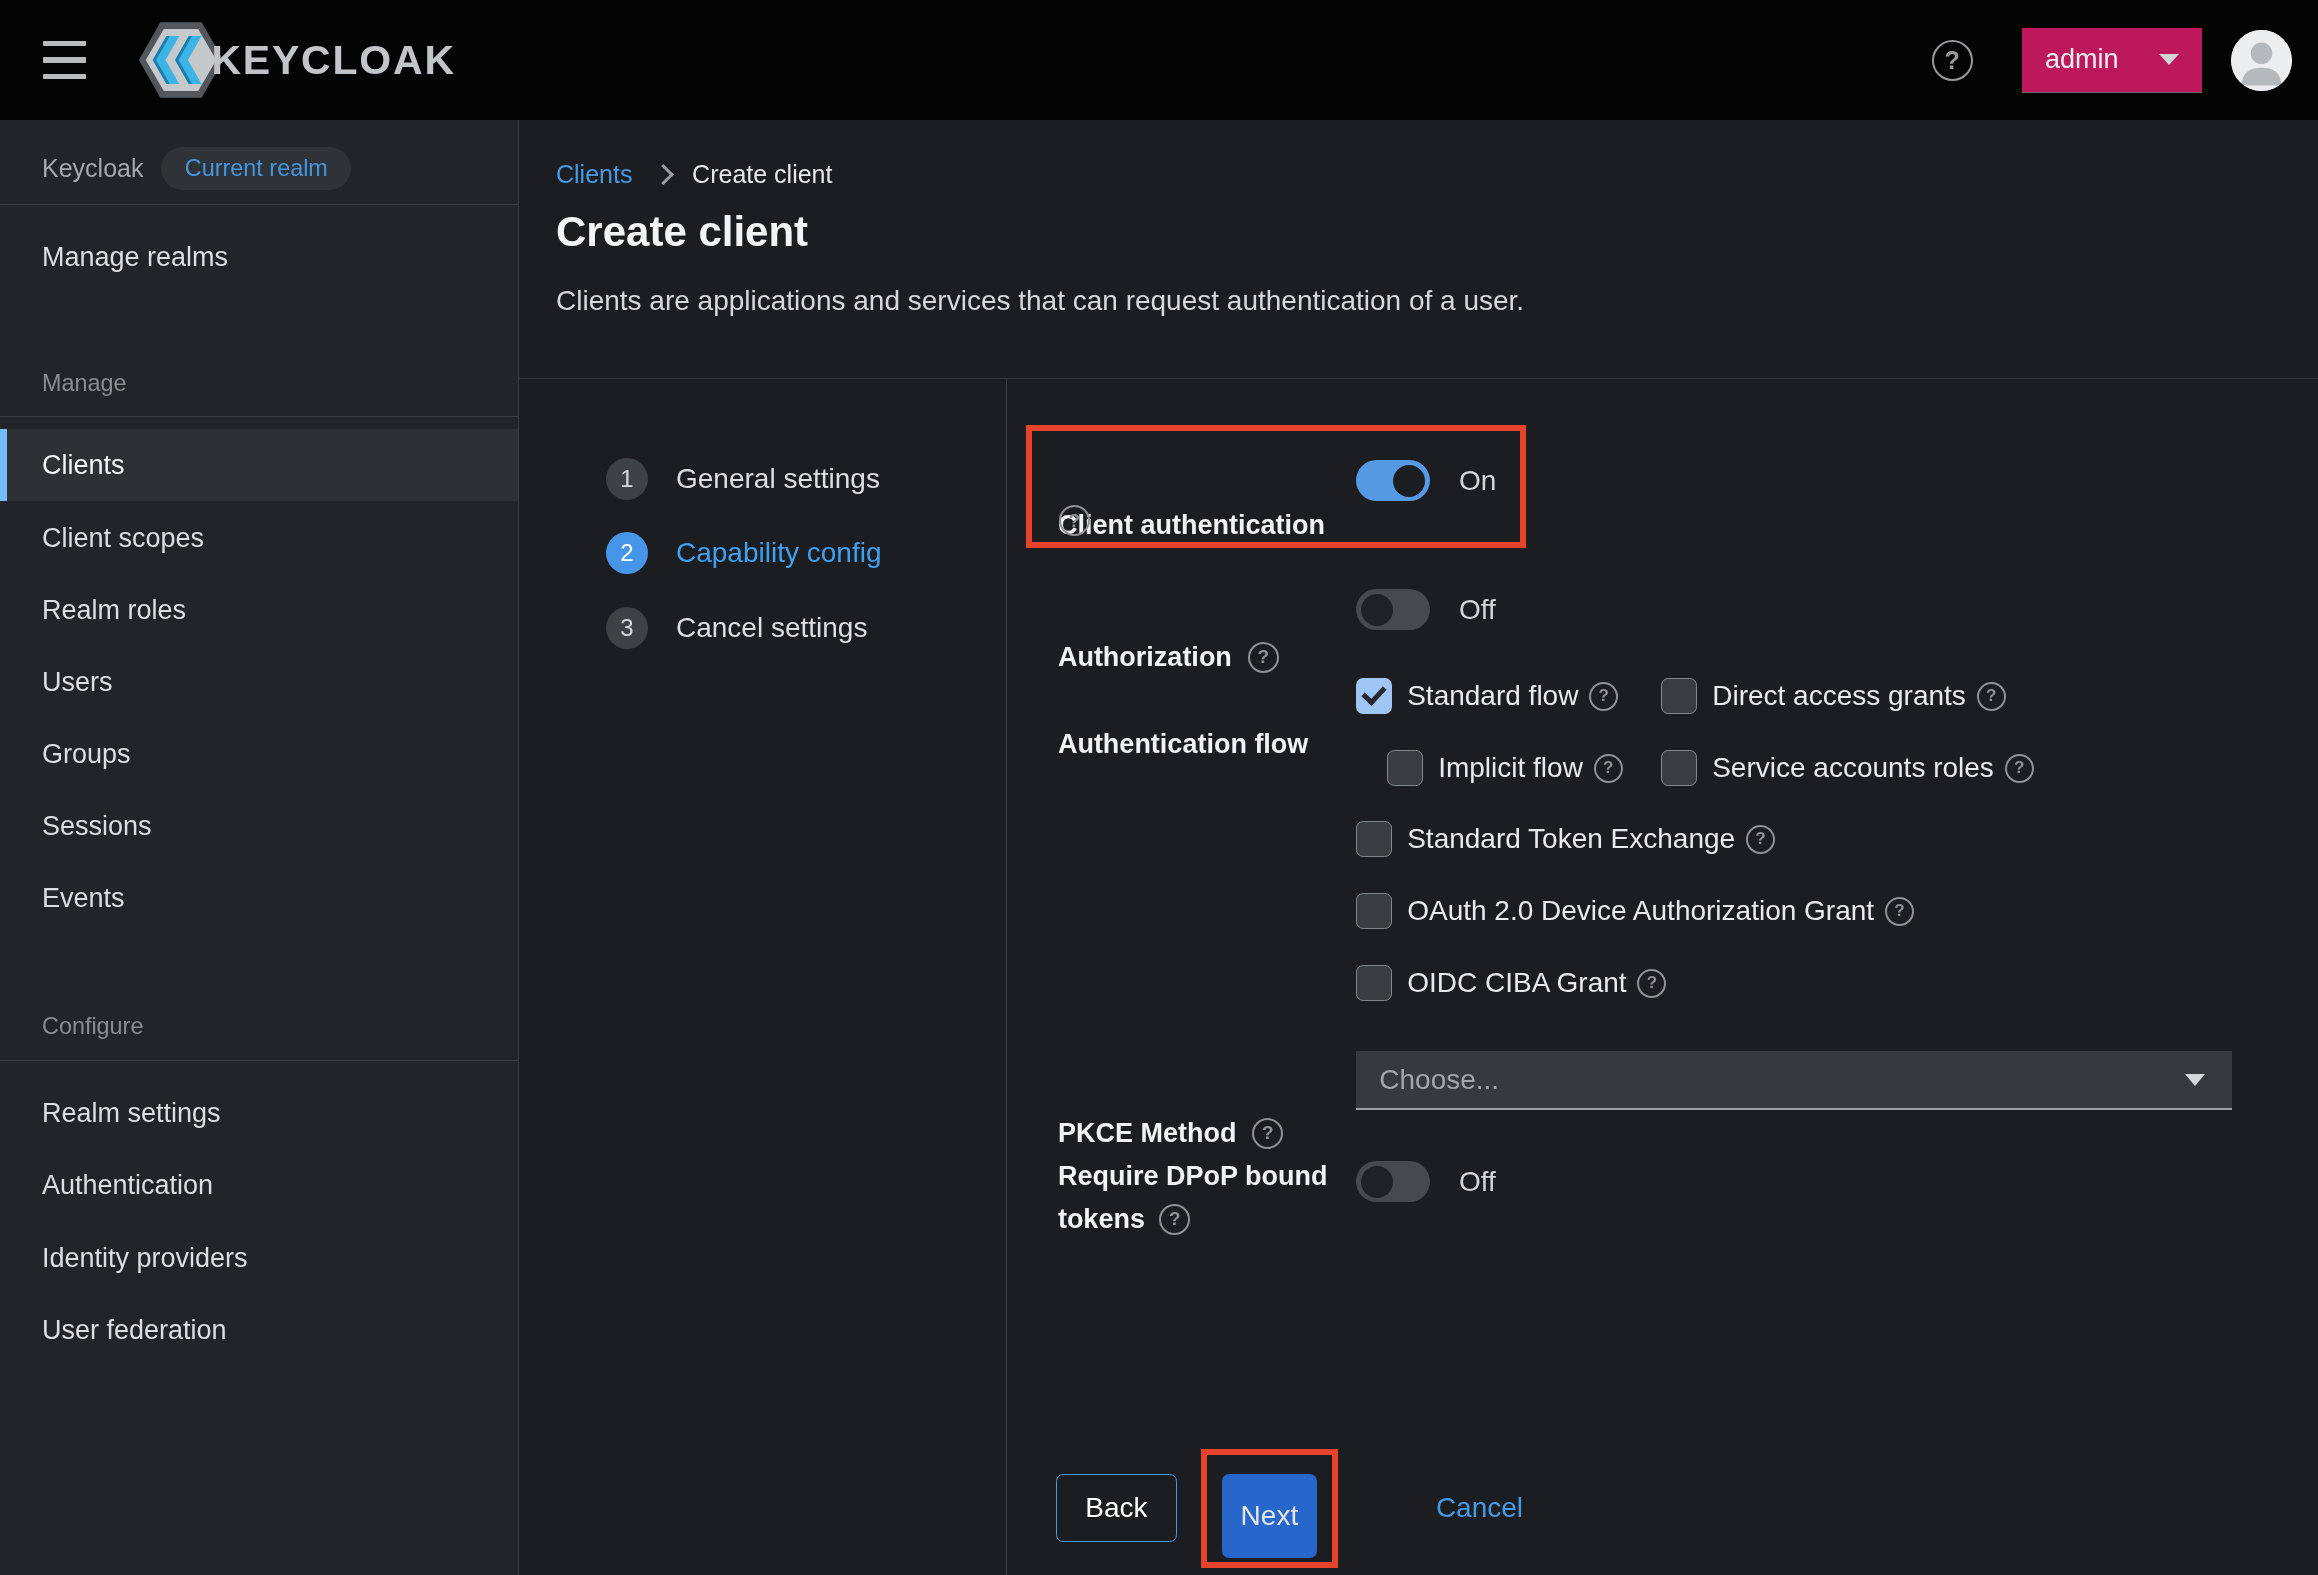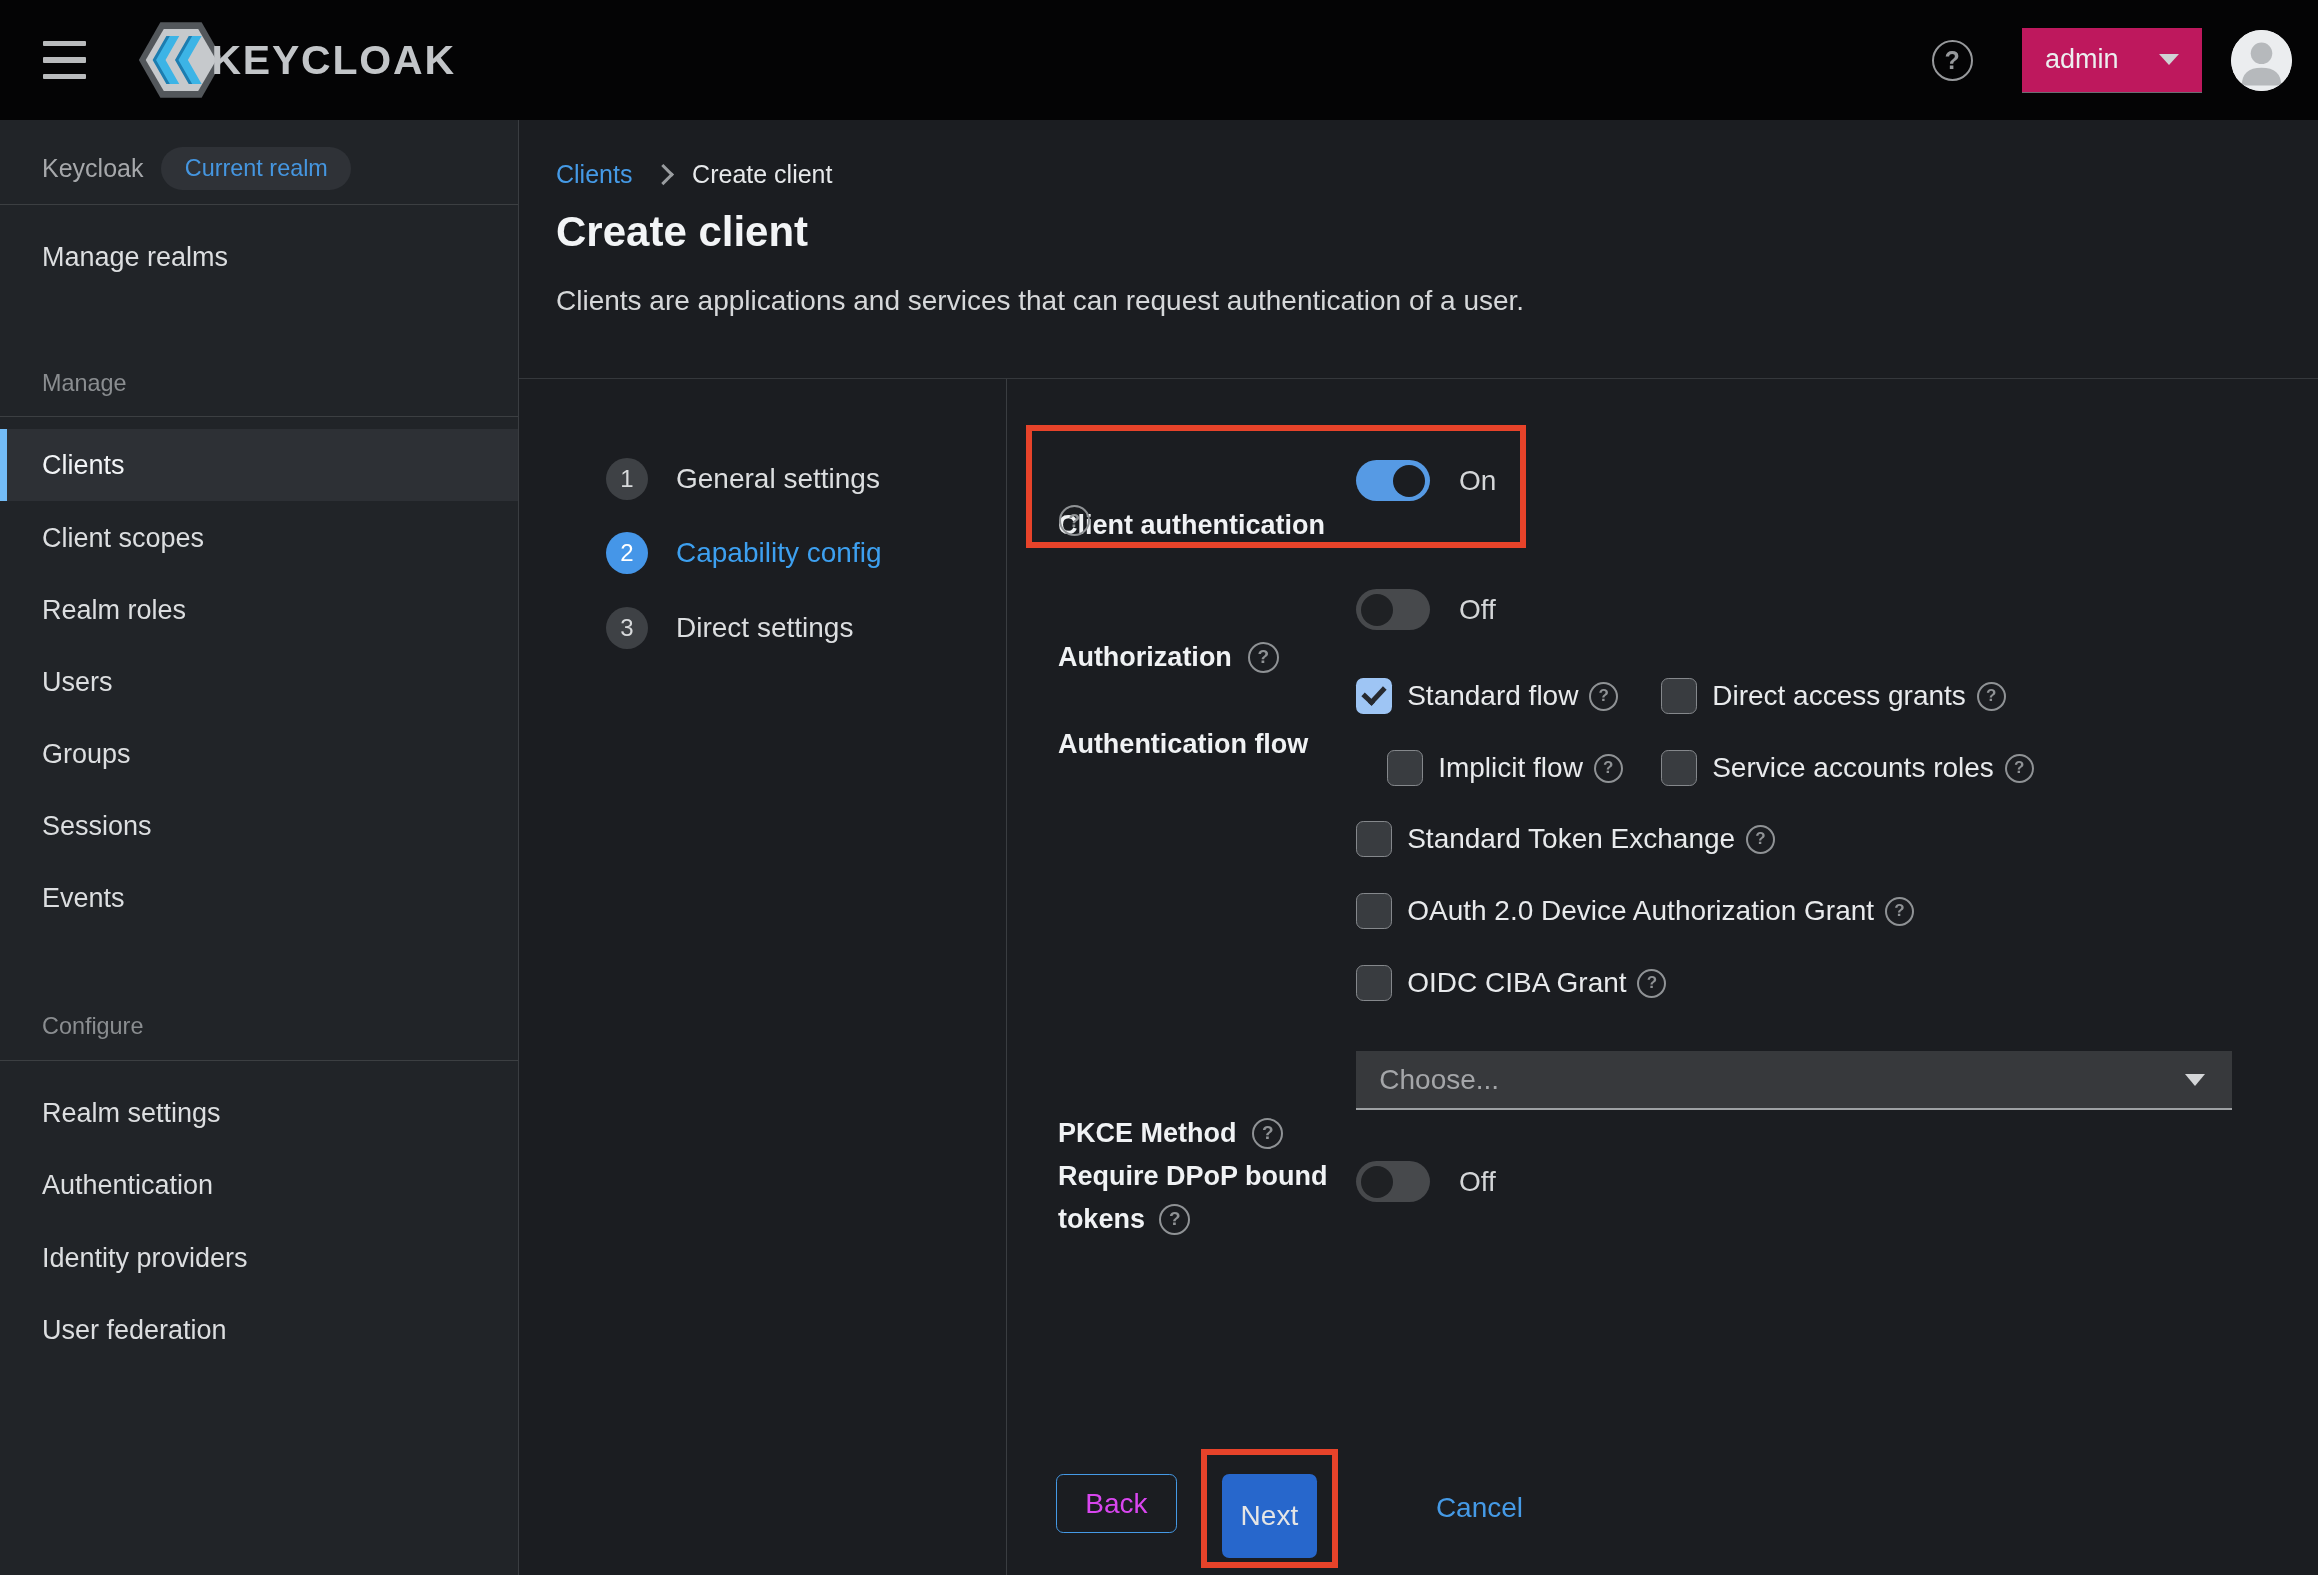--- a/index.html
+++ b/index.html
@@ -80,21 +80,21 @@
   .dropdown{position:absolute;background:#37393c;border-bottom:2.7px solid #9ea1a4;display:flex;align-items:center;
     padding:0 27px 0 23.4px;box-sizing:border-box;cursor:pointer;}
   .dd-value{font-size:28px;color:#a4a6a9;flex:1;}
   .dd-caret{width:0;height:0;border-left:10.8px solid transparent;border-right:10.8px solid transparent;border-top:12.6px solid #d4d6d8;}
   .dpop-label{position:absolute;width:297px;}
   .dpop-l1{font-size:27px;font-weight:bold;color:#f0f2f4;line-height:45px;}
   .dpop-l2{display:flex;align-items:center;height:40px;}
   .dpop-l2 .flabel{margin-right:14.4px;}
   .btn{position:absolute;display:flex;align-items:center;justify-content:center;font-size:28px;
     border-radius:7.2px;box-sizing:border-box;cursor:pointer;}
-  .btn-back{left:49px;top:1095px;width:121px;height:59px;border:1.8px solid #459ae6;color:#d946ef;background:transparent;}
+  .btn-back{left:49px;top:1095px;width:121px;height:68px;border:1.8px solid #459ae6;color:#ffffff;background:transparent;}
   .btn-next{left:215px;top:1095px;width:95px;height:84px;background:#2767cc;color:#e5e5e5;}
   .link-cancel{position:absolute;left:429px;top:1109px;font-size:28px;color:#459ae6;line-height:40px;cursor:pointer;}
 </style>
 </head>
 <body>
 
 <div class="topbar">
   <div class="hamburger">
     <div></div>
       <div></div>
@@ -176,21 +176,21 @@
         <div class="step" style="top:79px;">
           <div class="step-circle">1</div>
           <div class="step-label">General settings</div>
         </div>
         <div class="step active" style="top:153px;">
           <div class="step-circle">2</div>
           <div class="step-label">Capability config</div>
         </div>
         <div class="step" style="top:228px;">
           <div class="step-circle">3</div>
-          <div class="step-label">Direct settings</div>
+          <div class="step-label">Cancel settings</div>
         </div>
       </div>
       <div class="vdiv"></div>
 
       <div class="form">
 
         <div class="redbox" style="left:19px;top:46px;width:500px;height:123px;"></div>
 
         <div class="labelrow" style="left:51px;top:81px;height:34px;">
           <span class="flabel">Client authentication</span>

